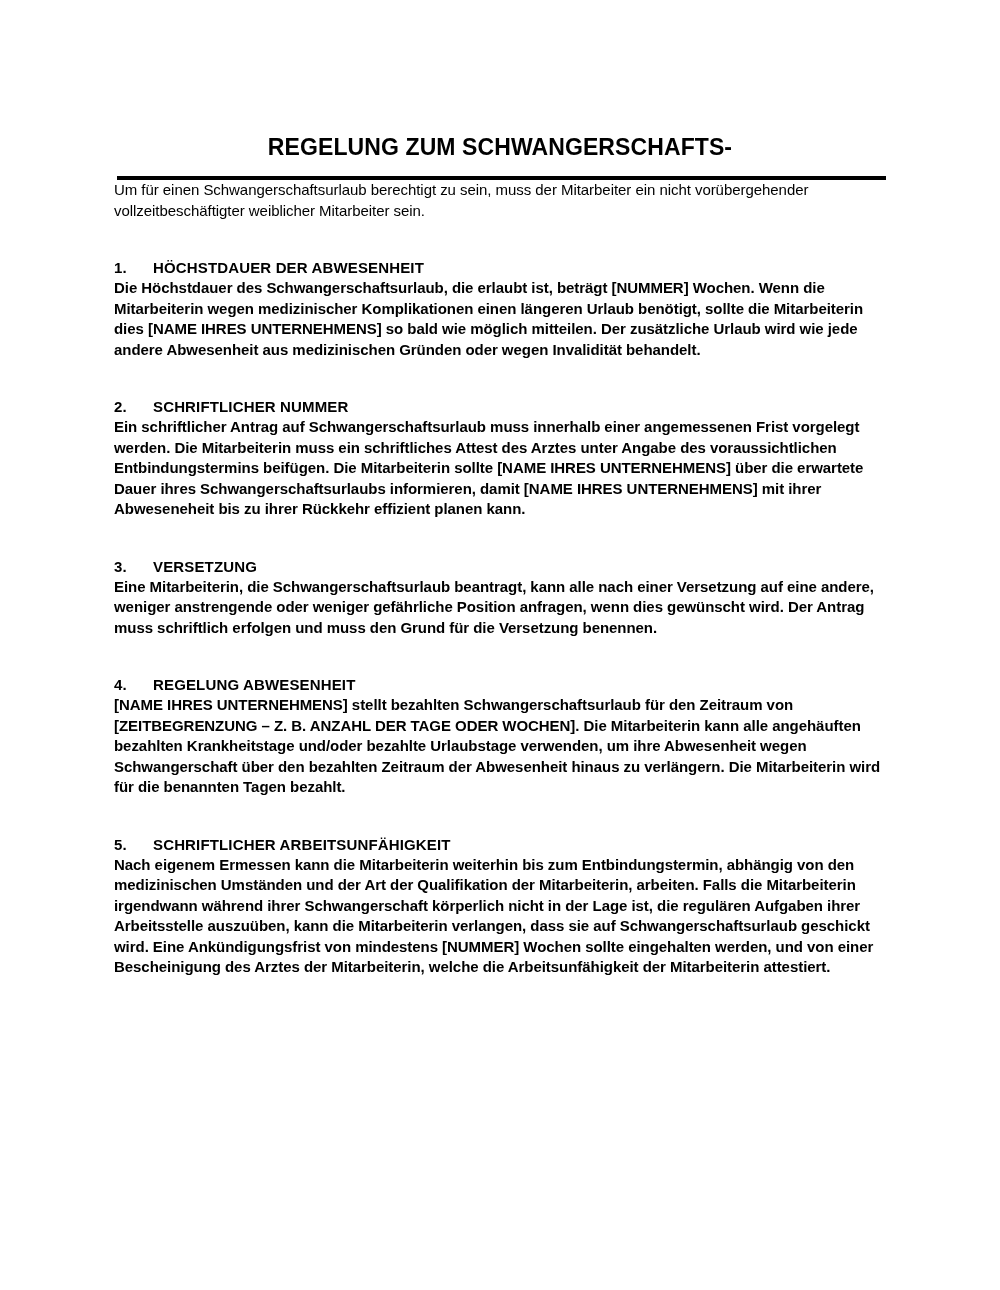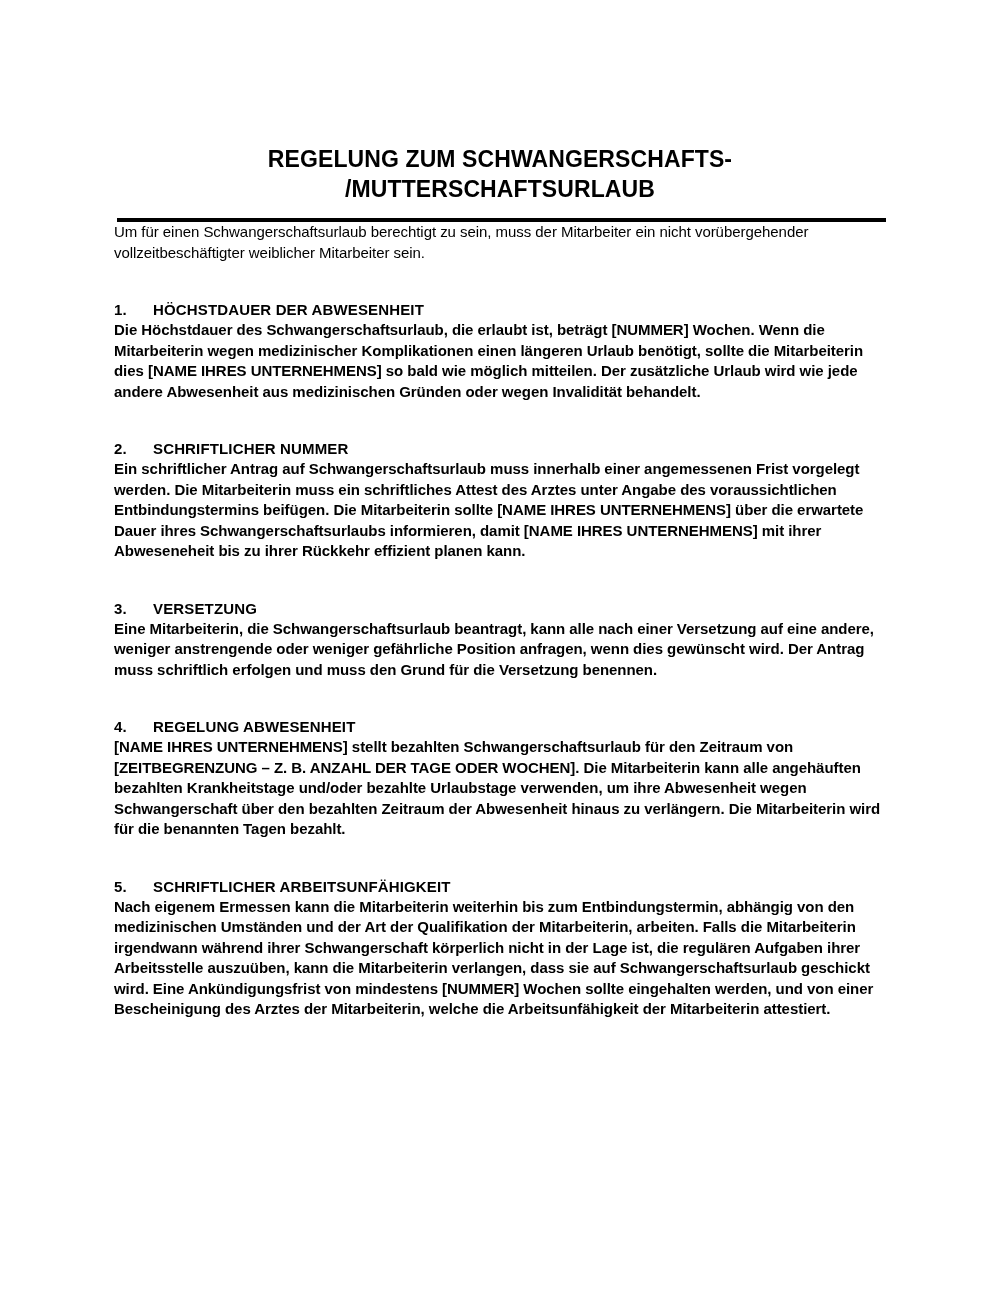--- a/index.html
+++ b/index.html
@@ -22,21 +22,21 @@
     box-sizing: border-box;
     overflow: hidden;
   }
   .content {
     position: absolute;
     left: 114px;
     top: 0;
     width: 772px;
   }
   .doc-title {
-    margin: 12px;
+    margin: 0;
     padding-top: 132px;
     font-size: 23px;
     font-weight: bold;
     line-height: 30px;
     text-align: center;
     letter-spacing: 0.1px;
   }
   .title-rule {
     margin-top: 14px;
     margin-left: 3px;
@@ -79,21 +79,20 @@
   }
 </style>
 </head>
 <body>
 
 <div class="page">
   <div class="content">
 
     <h1 class="doc-title">
       <span>REGELUNG ZUM SCHWANGERSCHAFTS-</span><br>
-      <span>/MUTTERSCHAFTSURLAUB</span>
     </h1>
 
     <div class="title-rule"></div>
 
     <p class="body-text intro">Um für einen Schwangerschaftsurlaub berechtigt zu sein, muss der Mitarbeiter ein nicht vorübergehender vollzeitbeschäftigter weiblicher Mitarbeiter sein.</p>
 
     <div class="section">
       <div class="section-heading">
         <span class="num">1.</span>
         <span class="title">HÖCHSTDAUER DER ABWESENHEIT</span>

